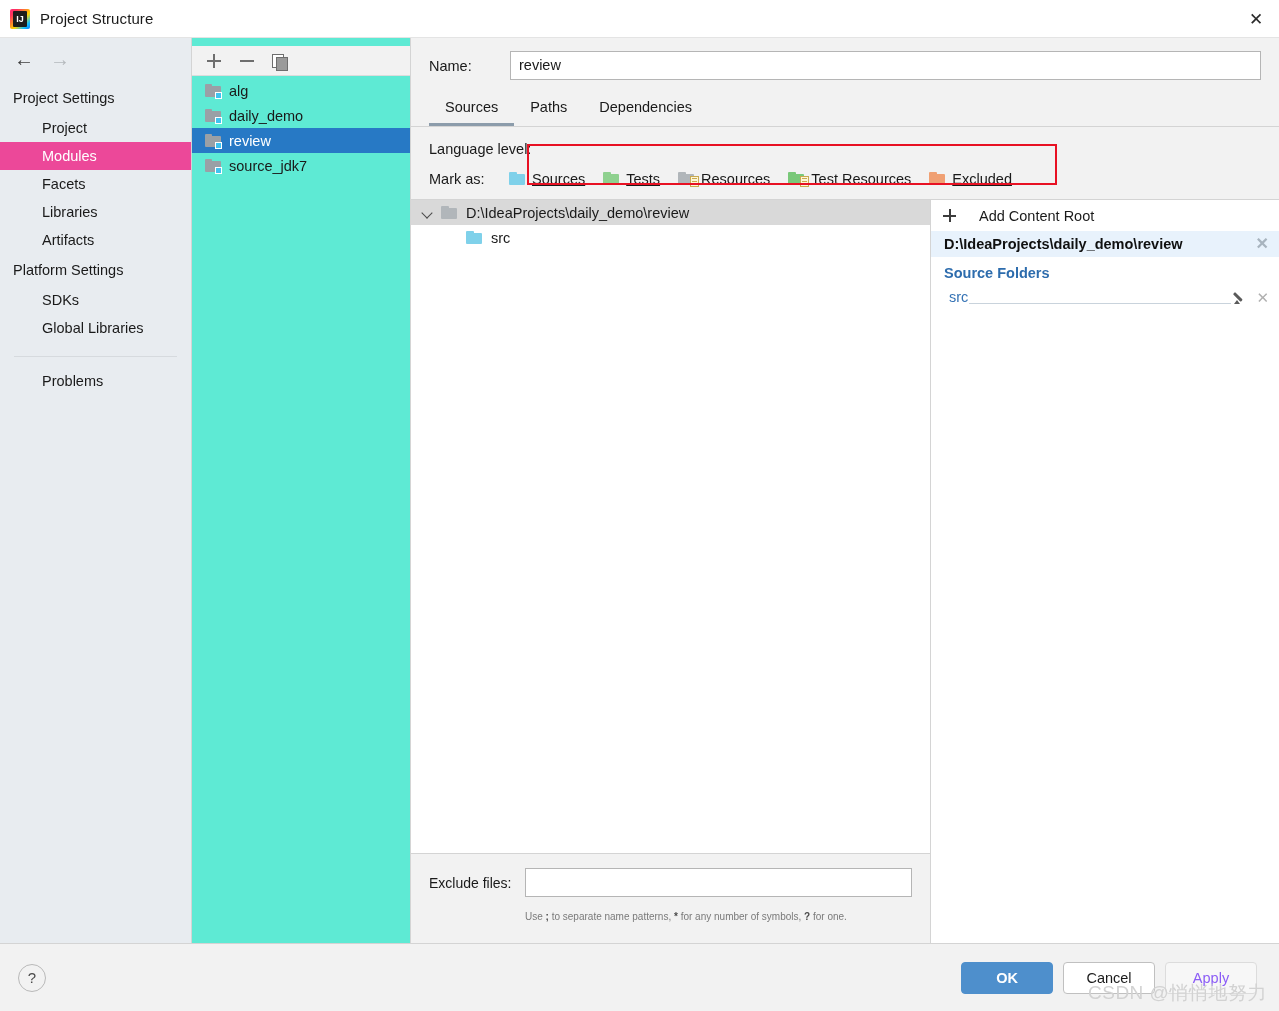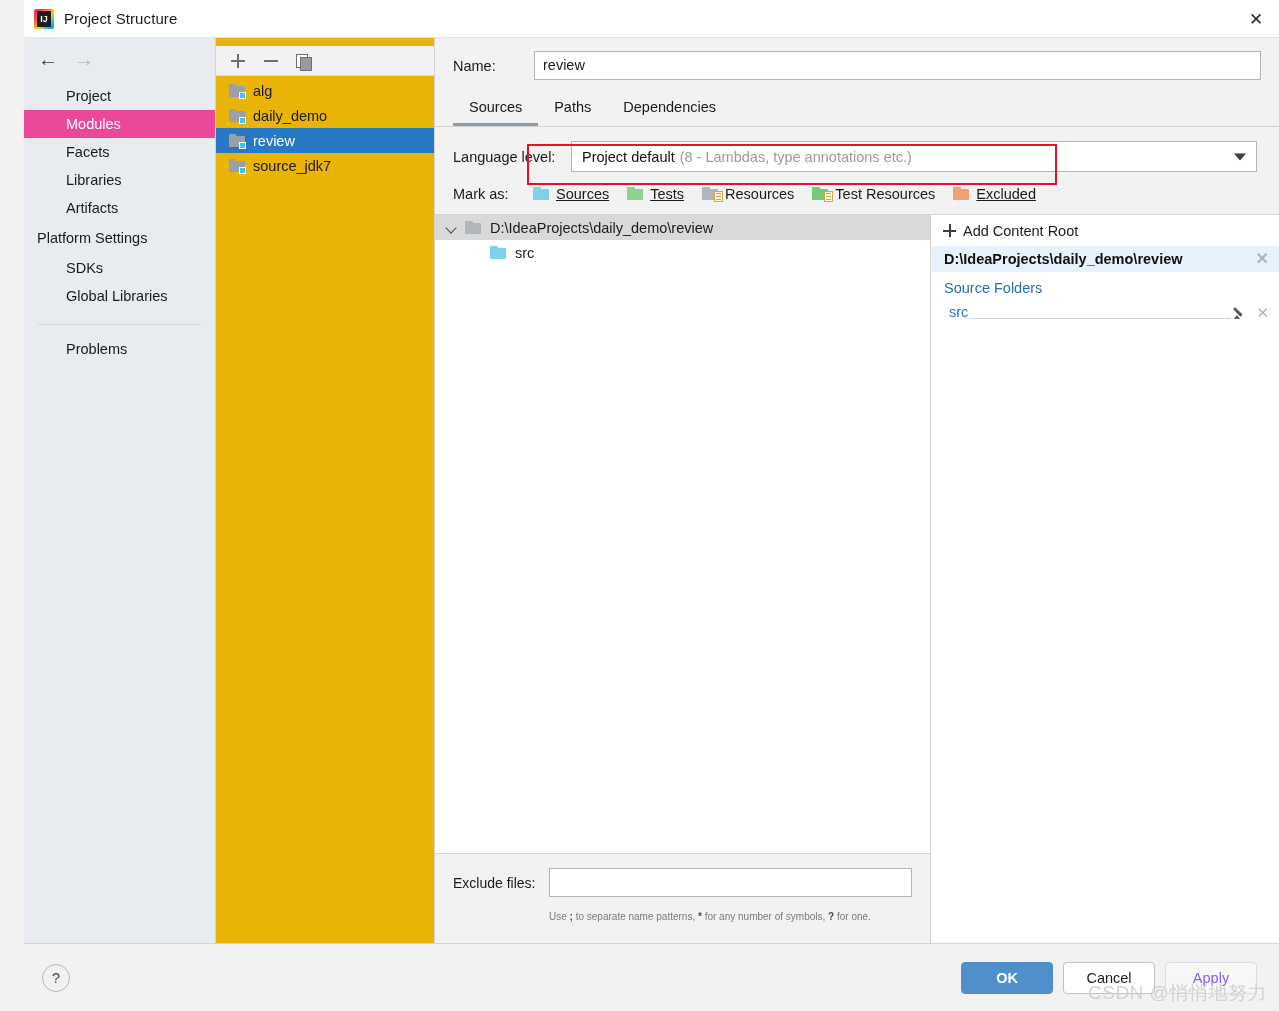--- a/index.html
+++ b/index.html
@@ -7,21 +7,21 @@
     width: 1279px; height: 1011px;
     font-family: "Liberation Sans", sans-serif;
     background: #f2f2f2;
     overflow: hidden;
     -webkit-font-smoothing: antialiased;
   }
   .window {
     position: relative;
     width: 1279px; height: 1011px;
     background: #f2f2f2;
-    display: flex; flex-direction: column; padding-left: 24px;
+    display: flex; flex-direction: column;
   }
 
   
   .titlebar {
     height: 38px; flex: 0 0 38px;
     background: #ffffff;
     display: flex; align-items: center;
     border-bottom: 1px solid #e4e4e4;
     position: relative;
   }
@@ -73,21 +73,21 @@
   .nav-item {
     font-size: 14.5px; color: #1a1a1a;
     padding: 3px 0 3px 42px; line-height: 22px;
   }
   .nav-item.selected { background: #ec4899; color: #ffffff; }
   .nav-sep { height: 1px; background: #d6dade; margin: 14px 14px 10px 14px; }
 
   
   .modules-col {
     width: 219px; flex: 0 0 219px;
-    background: #eab308;
+    background: #5eead4;
     border-right: 1px solid #d4d4d4;
     display: flex; flex-direction: column;
   }
   .modules-toolbar {
     height: 30px; flex: 0 0 30px;
     background: #f2f2f2;
     border-bottom: 1px solid #dcdcdc;
     display: flex; align-items: center; gap: 17px; padding-left: 14px;
     margin-top: 8px;
   }
@@ -258,35 +258,35 @@
     font-size: 10px; color: #7a7a7a; line-height: 21px;
   }
   .exclude-hint b { color: #4a4a4a; }
 
   
   .roots-pane {
     width: 348px; flex: 0 0 348px; background: #ffffff;
     display: flex; flex-direction: column;
   }
   .add-root {
-    display: flex; align-items: center; gap: 7px;
+    display: flex; align-items: center; gap: 23px;
     height: 31px; padding-left: 12px; font-size: 14.5px; color: #1a1a1a;
   }
   .plus-sm { position: relative; width: 13px; height: 13px; flex: 0 0 13px; }
   .plus-sm::before, .plus-sm::after { content: ""; position: absolute; background: #3c3c3c; }
   .plus-sm::before { left: 6px; top: 0; width: 2px; height: 13px; }
   .plus-sm::after  { left: 0; top: 6px; width: 13px; height: 2px; }
   .root-header {
     background: #e8f2fc; height: 26px;
     display: flex; align-items: center; padding: 0 10px 0 13px;
     font-size: 14.5px; font-weight: bold; color: #101010;
   }
   .root-header .x { margin-left: auto; color: #a8b4bf; font-size: 16px; line-height: 1; }
   .src-folders-title {
-    font-size: 14.5px; font-weight: normal; color: #2d6cad;
+    font-size: 14.5px; font-weight: bold; color: #2d6cad;
     padding: 8px 0 4px 13px;
   }
   .src-row {
     display: flex; align-items: center; gap: 0;
     padding: 0 10px 0 18px; height: 24px; font-size: 14.5px;
   }
   .src-name { color: #3573b5; }
   .src-line { flex: 1 1 auto; height: 1px; background: #c9d3dc; margin: 0 2px 0 1px; align-self: flex-end; margin-bottom: 5px; }
   .pencil {
     position: relative; width: 15px; height: 15px; flex: 0 0 15px; margin-right: 8px;
@@ -343,20 +343,21 @@
   </div>
 
   <div class="body-row">
 
     <div class="sidebar">
       <div class="nav-arrows">
         <span class="arrow enabled">←</span>
         <span class="arrow disabled">→</span>
       </div>
 
+      <div class="nav-group-label">Project Settings</div>
       <div class="nav-item">Project</div>
       <div class="nav-item selected">Modules</div>
       <div class="nav-item">Facets</div>
       <div class="nav-item">Libraries</div>
       <div class="nav-item">Artifacts</div>
 
       <div class="nav-group-label">Platform Settings</div>
       <div class="nav-item">SDKs</div>
       <div class="nav-item">Global Libraries</div>
 
@@ -414,25 +415,20 @@
       </div>
 
       <div class="tabs">
         <div class="tab active">Sources</div>
         <div class="tab">Paths</div>
         <div class="tab">Dependencies</div>
       </div>
 
       <div class="lang-row">
         <span class="lang-label">Language level:</span>
-        <div class="lang-combo">
-          <span class="lang-main">Project default</span>
-          <span class="lang-sub">(8 - Lambdas, type annotations etc.)</span>
-          <span class="combo-arrow"></span>
-        </div>
       </div>
 
       <div class="markas-row">
         <span class="markas-label">Mark as:</span>
 
         <span class="mark-item">
           <span class="ic-fold f-blue">
               <i class="tab-t"></i>
               <i class="bd"></i>
             </span>

